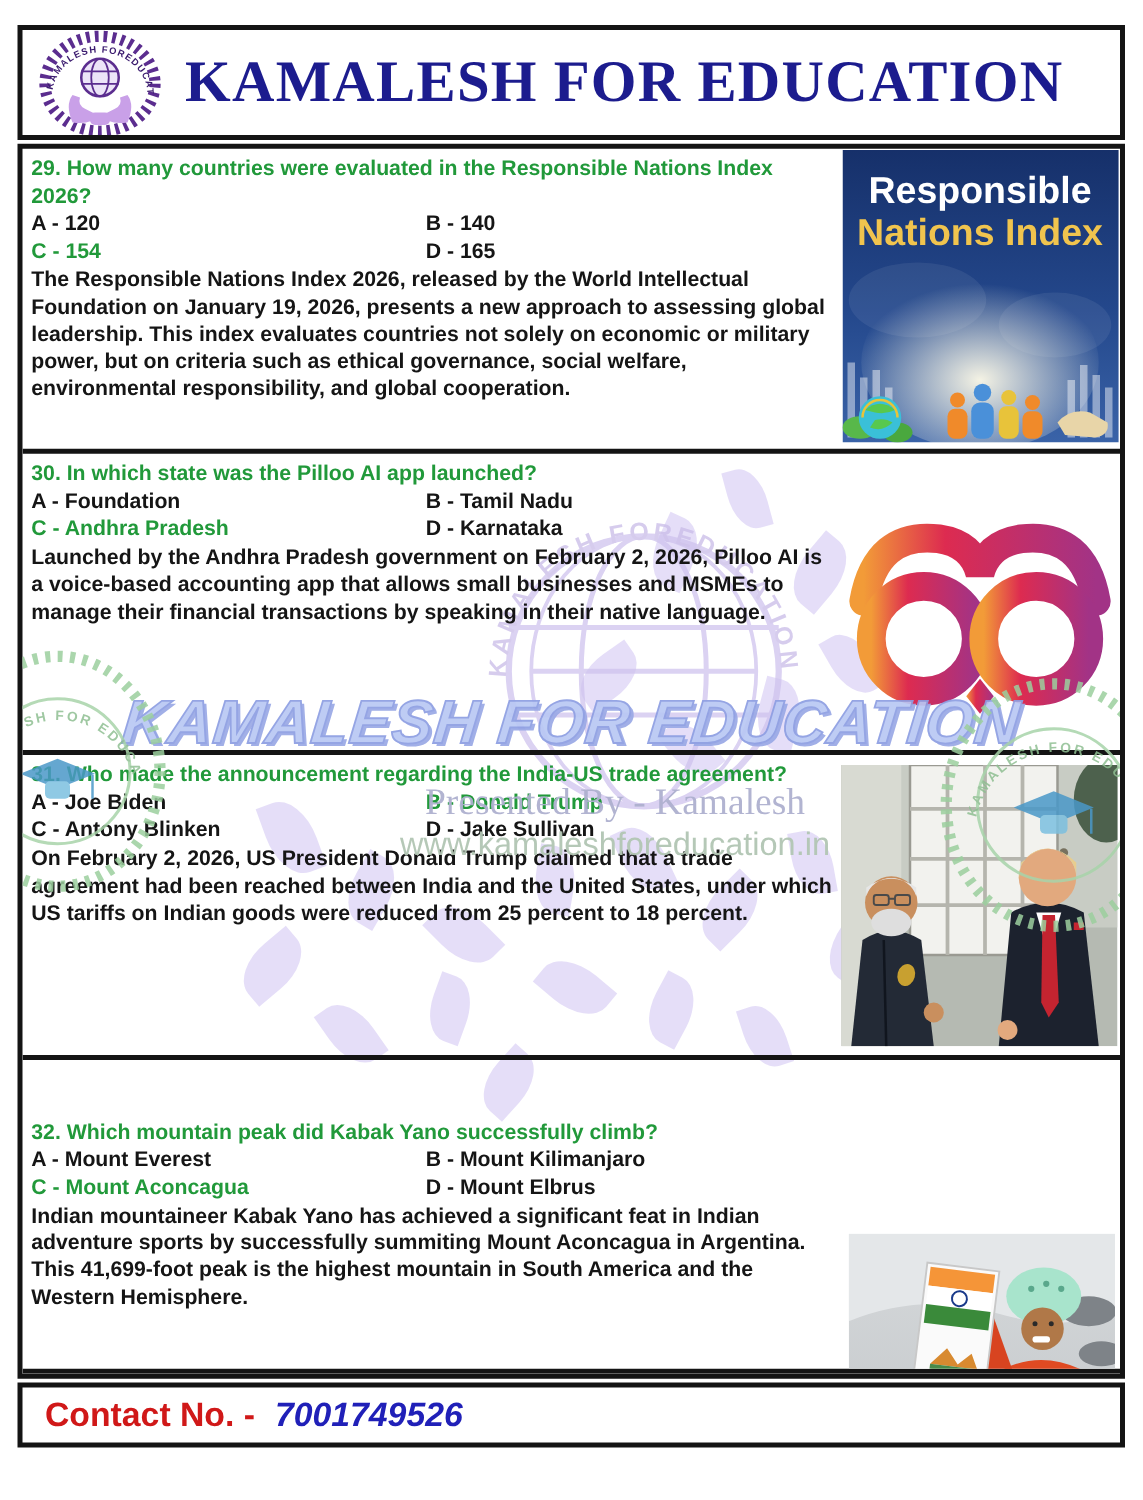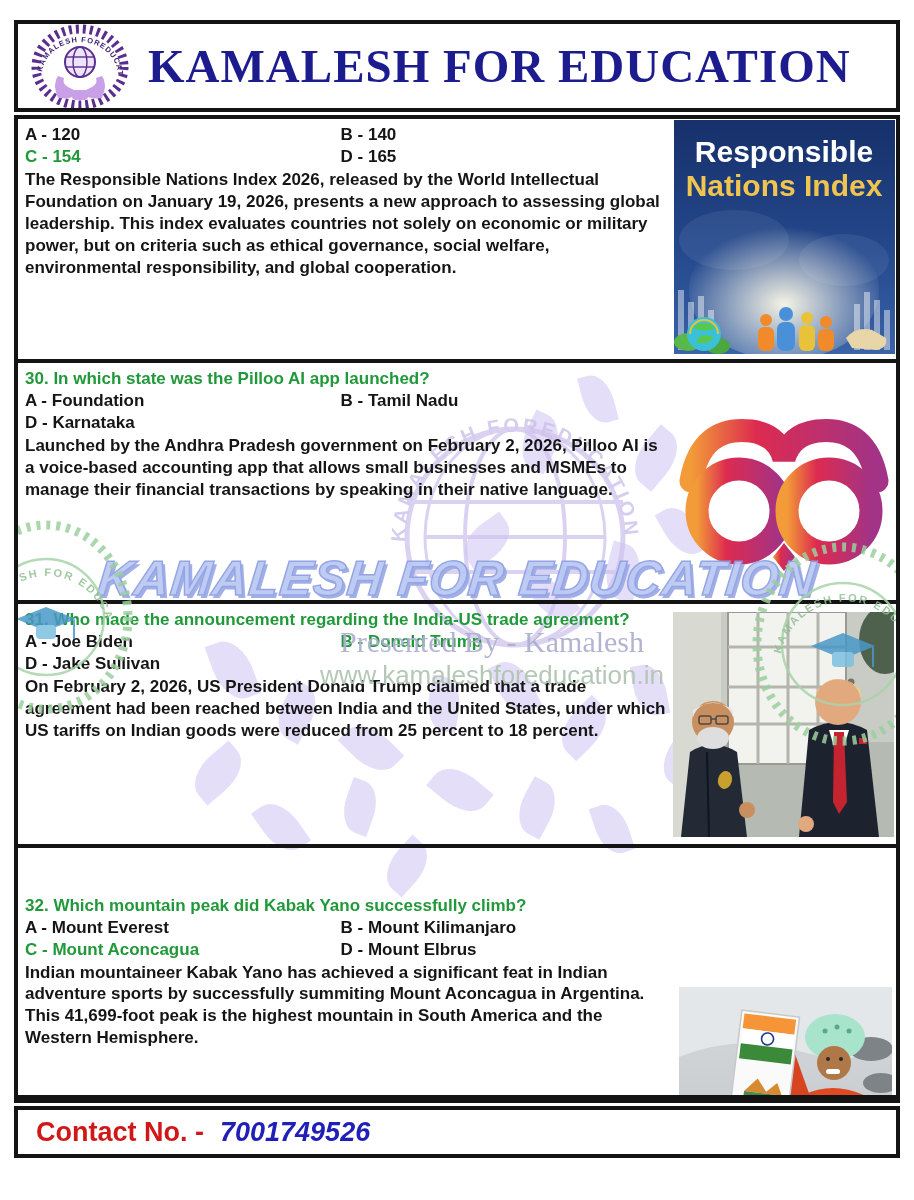--- a/index.html
+++ b/index.html
@@ -113,20 +113,21 @@
         <line x1="37" y1="185" x2="253" y2="185" stroke="#cfc3ee" stroke-width="4"></line>
         <line x1="55" y1="150" x2="235" y2="150" stroke="#cfc3ee" stroke-width="4"></line>
         <text font-size="20" font-weight="bold" fill="#c9bce8" letter-spacing="3">
           <textPath href="#wm-arc" startOffset="0">KAMALESH FOREDUCATION.IN</textPath>
         </text>
       </svg>
     </div>
 
     <section class="section" id="sec-29">
       <div class="sec-content">
+        <div class="q-title"><span>29.</span> <span>How many countries were evaluated in the Responsible Nations Index 2026?</span></div>
         <div class="options">
           <div class="opt">A - 120</div>
           <div class="opt">B - 140</div>
           <div class="opt correct">C - 154</div>
           <div class="opt">D - 165</div>
         </div>
         <div class="explanation">The Responsible Nations Index 2026, released by the World Intellectual Foundation on January 19, 2026, presents a new approach to assessing global leadership. This index evaluates countries not solely on economic or military power, but on criteria such as ethical governance, social welfare, environmental responsibility, and global cooperation.</div>
       </div>
       <div class="sec-media">
         <svg class="rni" width="221" height="234" viewBox="0 0 221 234">
@@ -181,20 +182,21 @@
         </svg>
       </div>
     </section>
 
     <section class="section" id="sec-30">
       <div class="sec-content">
         <div class="q-title"><span>30.</span> <span>In which state was the Pilloo AI app launched?</span></div>
         <div class="options">
           <div class="opt">A - Foundation</div>
           <div class="opt">B - Tamil Nadu</div>
+          <div class="opt correct">C - Andhra Pradesh</div>
           <div class="opt">D - Karnataka</div>
         </div>
         <div class="explanation">Launched by the Andhra Pradesh government on February 2, 2026, Pilloo AI is a voice-based accounting app that allows small businesses and MSMEs to manage their financial transactions by speaking in their native language.</div>
       </div>
       <div class="sec-media">
         <svg class="pilloo" width="210" height="200" viewBox="0 0 210 200">
           <defs>
             <linearGradient id="owl-g" x1="0" y1="0" x2="1" y2="0">
               <stop offset="0" stop-color="#f29b38"></stop>
                 <stop offset="0.35" stop-color="#dd2b50"></stop>
@@ -210,20 +212,21 @@
         </svg>
       </div>
     </section>
 
     <section class="section" id="sec-31">
       <div class="sec-content">
         <div class="q-title"><span>31.</span> <span>Who made the announcement regarding the India-US trade agreement?</span></div>
         <div class="options">
           <div class="opt">A - Joe Biden</div>
           <div class="opt correct">B - Donald Trump</div>
+          <div class="opt">C - Antony Blinken</div>
           <div class="opt">D - Jake Sullivan</div>
         </div>
         <div class="explanation">On February 2, 2026, US President Donald Trump claimed that a trade agreement had been reached between India and the United States, under which US tariffs on Indian goods were reduced from 25 percent to 18 percent.</div>
       </div>
       <div class="sec-media">
         <svg class="photo31" width="221" height="225" viewBox="0 0 221 225">
           <rect width="221" height="225" fill="#b5bab2"></rect>
           <rect x="0" y="0" width="221" height="130" fill="#c8ccc4"></rect>
           <rect x="0" y="0" width="48" height="225" fill="#d8dad2"></rect>
           <ellipse cx="212" cy="28" rx="26" ry="34" fill="#2e4630" opacity="0.8"></ellipse>

